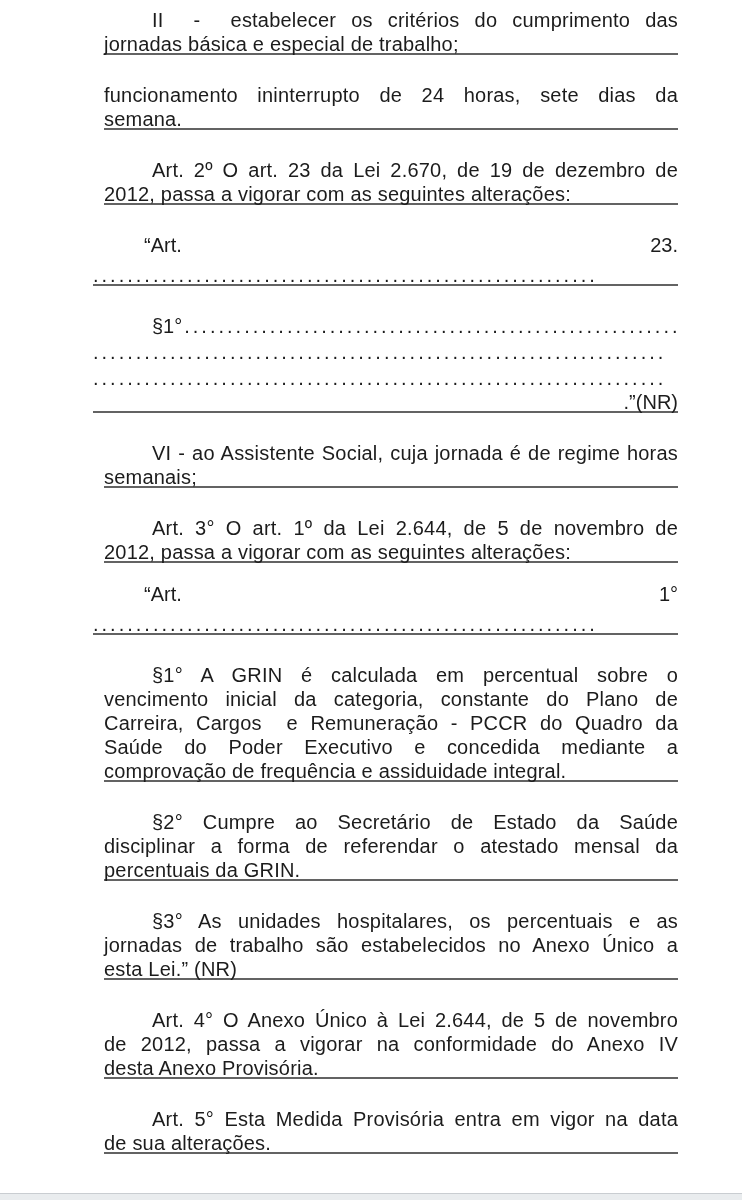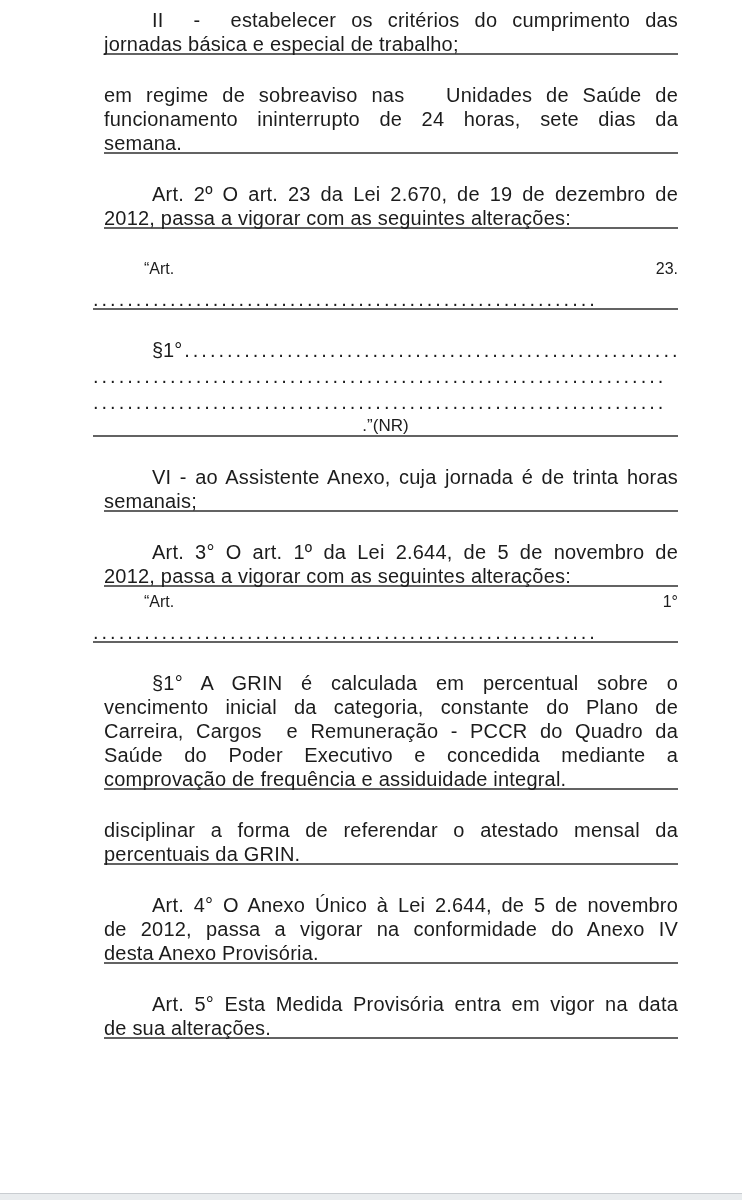--- a/index.html
+++ b/index.html
@@ -24,21 +24,21 @@
   .content {
     position: absolute;
     top: 8px;
     left: 104px;
     width: 574px;
   }
   .para {
     margin: 0 0 28px 0;
   }
   .para.tight {
-    margin-bottom: 3px;
+    margin-bottom: 19px;
   }
   .line {
     font-size: 20px;
     line-height: 24px;
     white-space: nowrap;
     text-align: justify;
     text-align-last: justify;
     letter-spacing: 0.2px;
     white-space: normal;
   }
@@ -56,21 +56,21 @@
     width: 574px;
   }
   .rule.wide {
     width: 585px;
     margin-left: -11px;
   }
   
   .spread {
     display: flex;
     justify-content: space-between;
-    font-size: 16px;
+    font-size: 20px;
     line-height: 24px;
     text-align: center;
   }
   .spread .qleft { padding-left: 40px; }
   .dotsline {
     font-size: 20px;
     line-height: 24px;
     letter-spacing: 3px;
     white-space: nowrap;
     overflow: hidden;
@@ -94,24 +94,24 @@
     white-space: nowrap;
   }
   .para5-first .fill-dots {
     flex: 1;
     overflow: hidden;
     white-space: nowrap;
     letter-spacing: 3px;
     margin-left: 2px;
   }
   .nr-line {
-    font-size: 17px;
+    font-size: 20px;
     line-height: 24px;
     margin-left: -11px;
-    text-align: center;
+    text-align: right;
   }
   .dots-rows .dotsline { margin-top: 2px; }
   .bottom-strip {
     position: absolute;
     left: 0;
     bottom: 0;
     width: 742px;
     height: 6px;
     background: #e9ecee;
     border-top: 1px solid #c9cdd1;
@@ -123,21 +123,20 @@
 <div class="page">
   <div class="content">
 
     <section class="para">
       <div class="line indent">II &nbsp;-&nbsp; estabelecer os critérios do cumprimento das</div>
       <div class="line last">jornadas básica e especial de trabalho;</div>
       <div class="rule"></div>
     </section>
 
     <section class="para">
-      <div class="line">em regime de sobreaviso nas &nbsp;&nbsp;Unidades de Saúde de</div>
       <div class="line">funcionamento ininterrupto de 24 horas, sete dias da</div>
       <div class="line last">semana.</div>
       <div class="rule"></div>
     </section>
 
     <section class="para">
       <div class="line indent">Art. 2º O art. 23 da Lei 2.670, de 19 de dezembro de</div>
       <div class="line last">2012, passa a vigorar com as seguintes alterações:</div>
       <div class="rule"></div>
     </section>
@@ -156,21 +155,21 @@
         <span class="lbl">§1°</span>
         <span class="fill-dots">........................................................................................................................................</span>
       </div>
       <div class="dotsline offL w572">........................................................................................................................................</div>
       <div class="dotsline offL w572">........................................................................................................................................</div>
       <div class="nr-line">.”(NR)</div>
       <div class="rule wide"></div>
     </section>
 
     <section class="para">
-      <div class="line indent">VI - ao Assistente Anexo, cuja jornada é de trinta horas</div>
+      <div class="line indent">VI - ao Assistente Social, cuja jornada é de regime horas</div>
       <div class="line last">semanais;</div>
       <div class="rule"></div>
     </section>
 
     <section class="para tight">
       <div class="line indent">Art. 3° O art. 1º da Lei 2.644, de 5 de novembro de</div>
       <div class="line last">2012, passa a vigorar com as seguintes alterações:</div>
       <div class="rule"></div>
     </section>
 
@@ -186,25 +185,32 @@
     <section class="para">
       <div class="line indent">§1° A GRIN é calculada em percentual sobre o</div>
       <div class="line">vencimento inicial da categoria, constante do Plano de</div>
       <div class="line">Carreira, Cargos &nbsp;e Remuneração - PCCR do Quadro da</div>
       <div class="line">Saúde do Poder Executivo e concedida mediante a</div>
       <div class="line last">comprovação de frequência e assiduidade integral.</div>
       <div class="rule"></div>
     </section>
 
     <section class="para">
+      <div class="line indent">§2° Cumpre ao Secretário de Estado da Saúde</div>
       <div class="line">disciplinar a forma de referendar o atestado mensal da</div>
       <div class="line last">percentuais da GRIN.</div>
       <div class="rule"></div>
     </section>
 
+    <section class="para">
+      <div class="line indent">§3° As unidades hospitalares, os percentuais e as</div>
+      <div class="line">jornadas de trabalho são estabelecidos no Anexo Único a</div>
+      <div class="line last">esta Lei.” (NR)</div>
+      <div class="rule"></div>
+    </section>
 
     <section class="para">
       <div class="line indent">Art. 4° O Anexo Único à Lei 2.644, de 5 de novembro</div>
       <div class="line">de 2012, passa a vigorar na conformidade do Anexo IV</div>
       <div class="line last">desta Anexo Provisória.</div>
       <div class="rule"></div>
     </section>
 
     <section class="para">
       <div class="line indent">Art. 5° Esta Medida Provisória entra em vigor na data</div>

